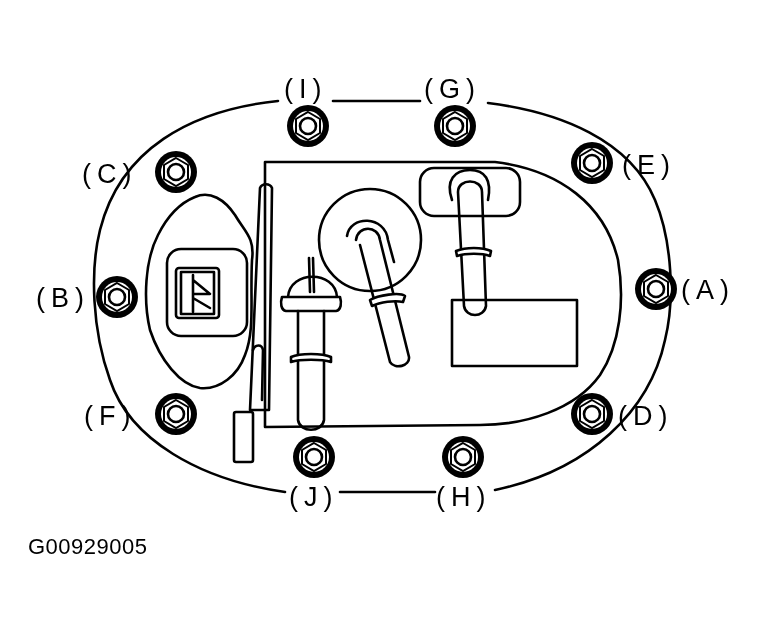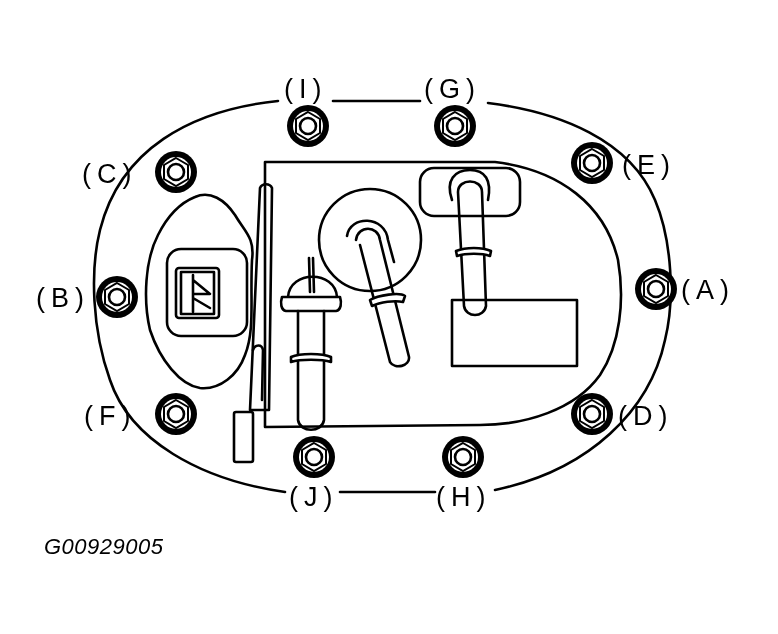--- a/index.html
+++ b/index.html
@@ -1,19 +1,19 @@
 <!DOCTYPE html>
 <html><head>
   <meta charset="utf-8">
   <style>
     html, body { margin: 0; padding: 0; background: #ffffff; }
     body { width: 778px; height: 634px; position: relative; overflow: hidden; }
     #figure { position: absolute; left: 0; top: 0; width: 778px; height: 634px; }
     .lbl { font-family: "Liberation Sans", "DejaVu Sans", sans-serif; font-size: 27px; fill: #000; letter-spacing: 6px; }
-    .code { position: absolute; left: 44px; top: 534px; font-family: "Liberation Sans", "DejaVu Sans", sans-serif; font-size: 22px; color: #000; letter-spacing: 0.5px; font-style: italic; }
+    .code { position: absolute; left: 28px; top: 534px; font-family: "Liberation Sans", "DejaVu Sans", sans-serif; font-size: 22px; color: #000; letter-spacing: 0.5px; }
     .ln { fill: none; stroke: #000; stroke-width: 2.6; stroke-linecap: round; stroke-linejoin: round; }
     .lnw { fill: #fff; stroke: #000; stroke-width: 2.6; stroke-linecap: round; stroke-linejoin: round; }
   </style>
 </head>
 <body>
 
 <svg id="figure" viewBox="0 0 778 634" xmlns="http://www.w3.org/2000/svg">
 
   <g>
     <path class="ln" d="M 278 101 C 190 110 120 150 100 230 C 90 270 92 330 110 380 C 130 440 200 480 285 492"></path>

